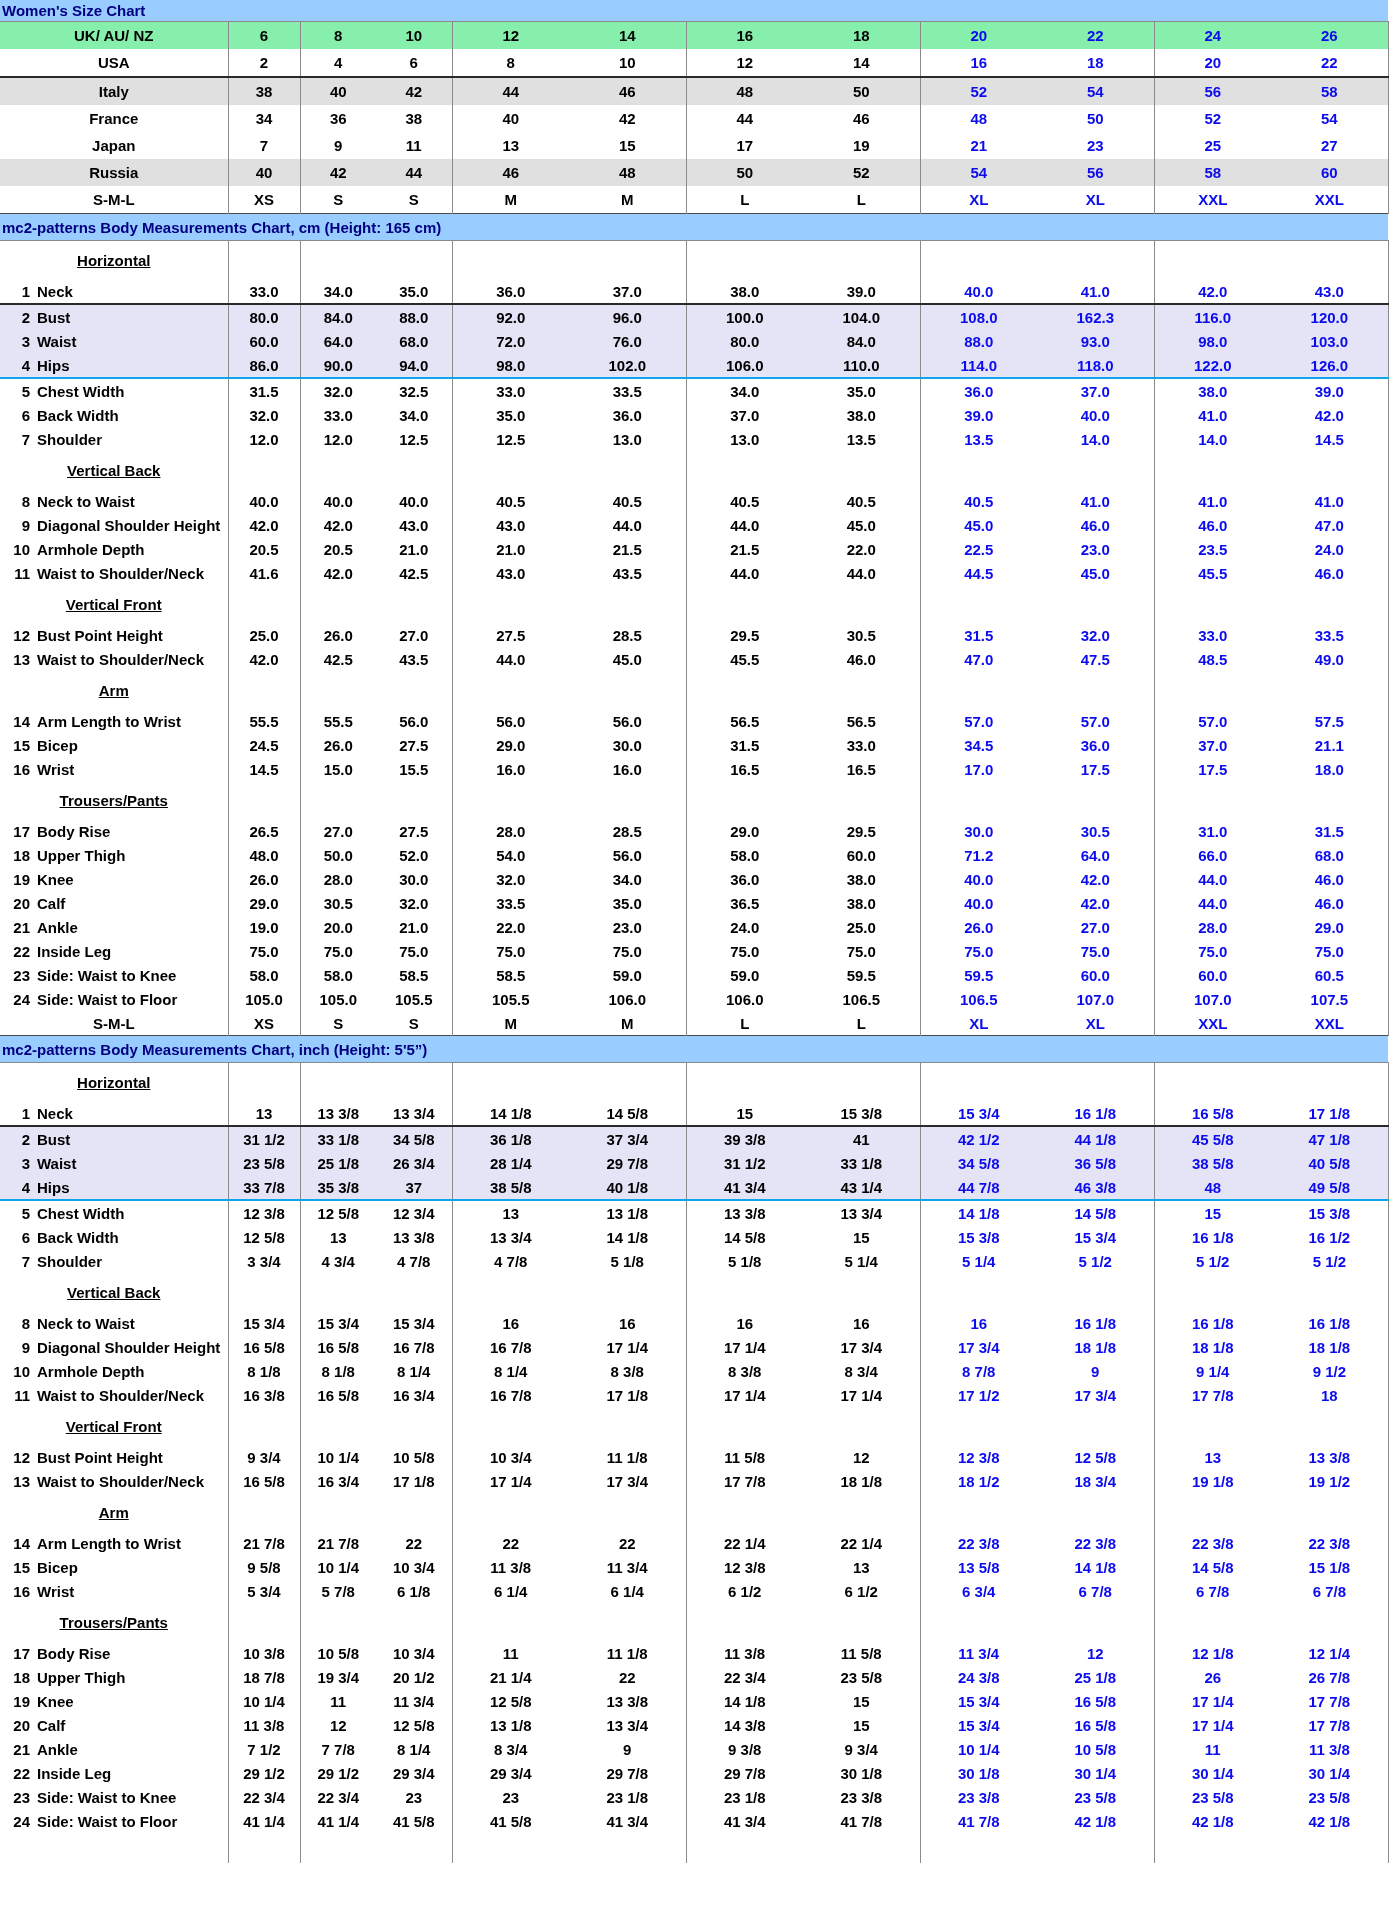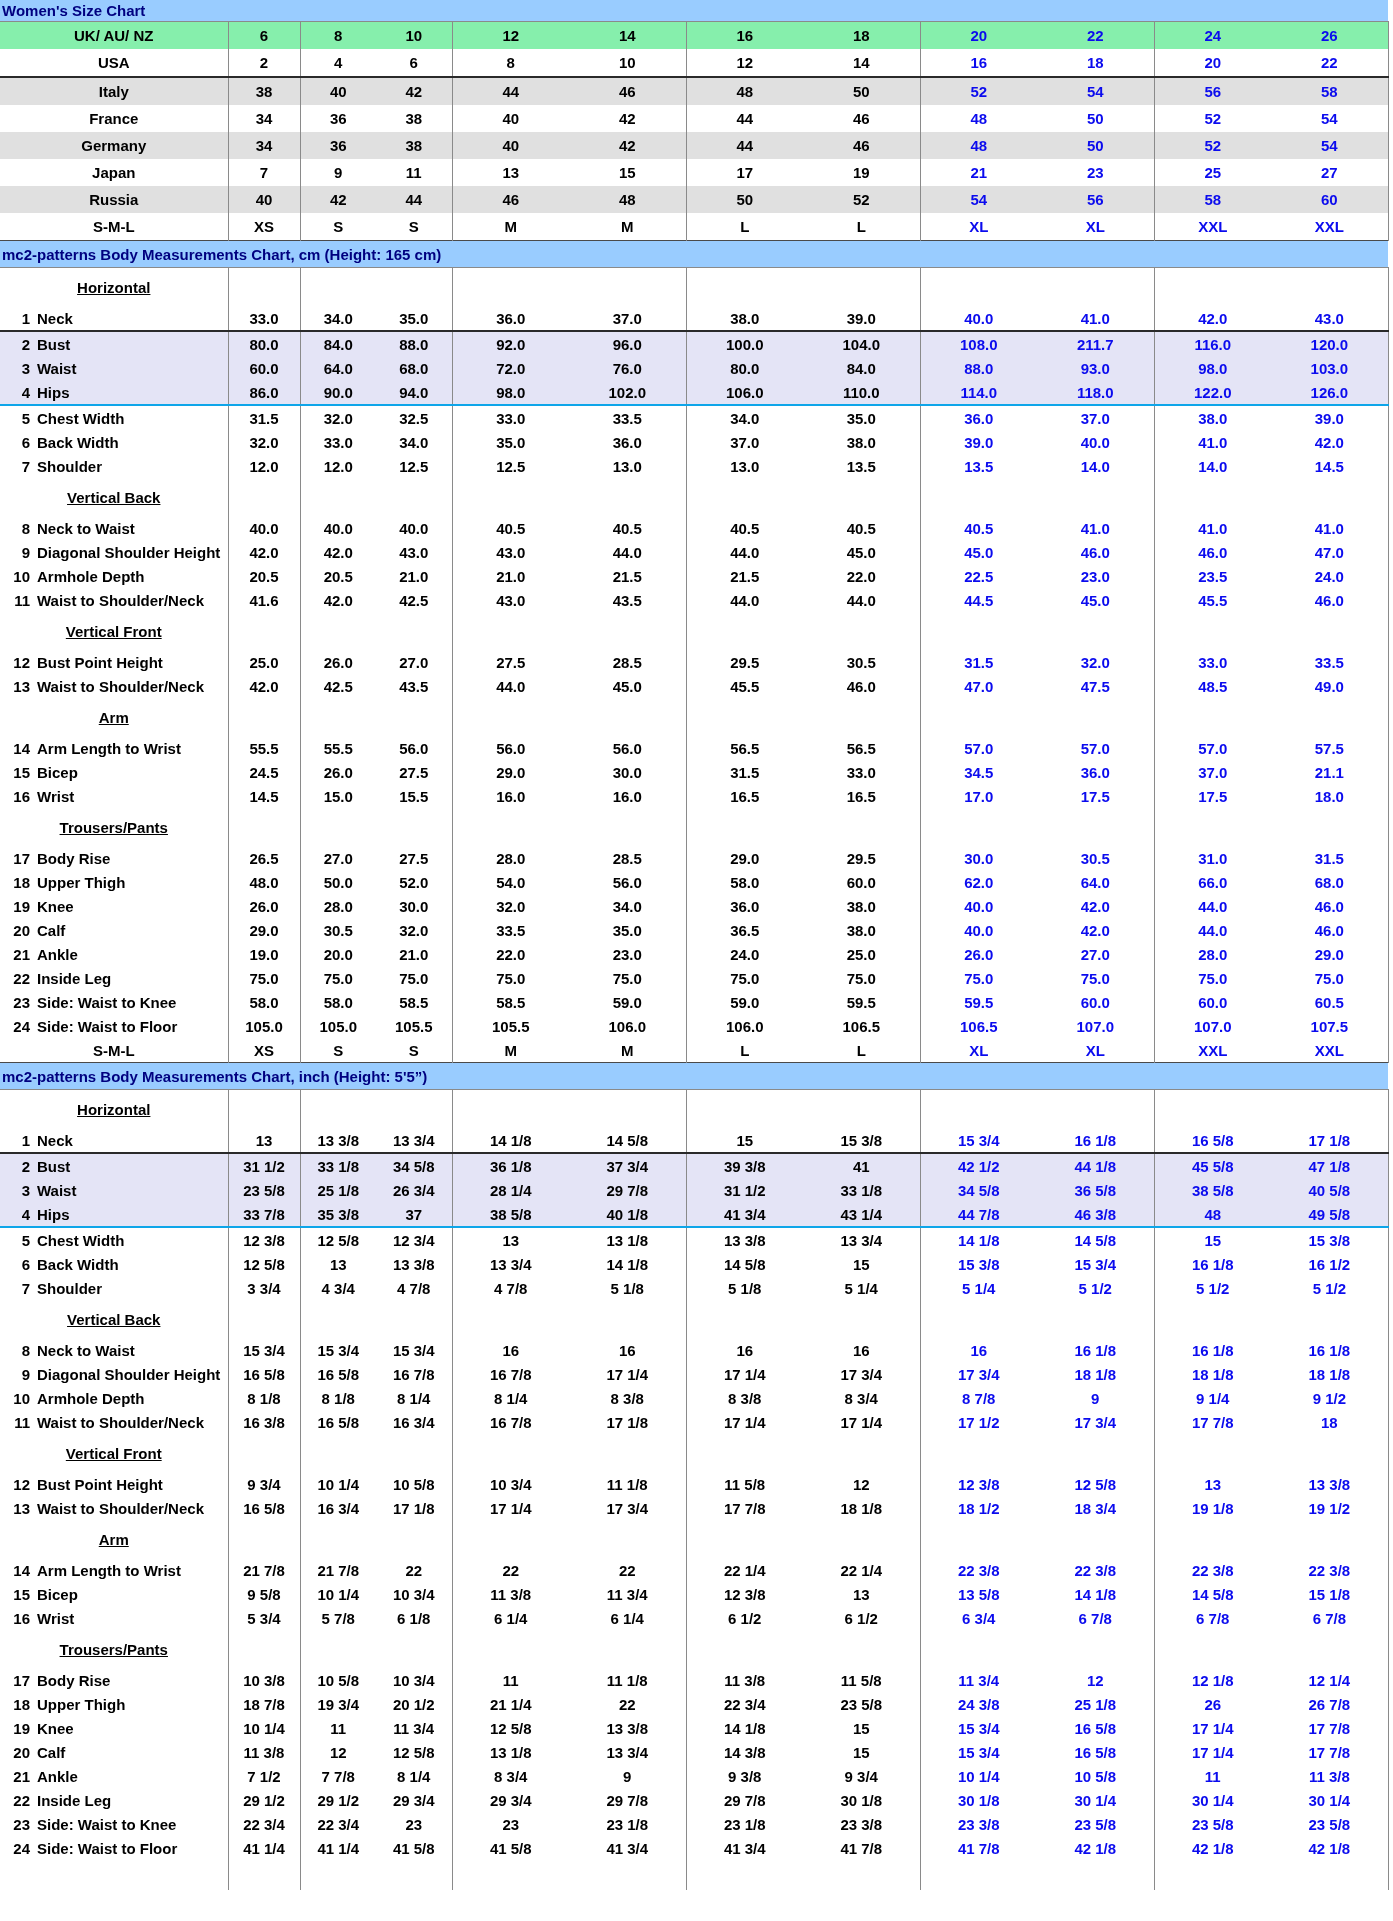--- a/index.html
+++ b/index.html
@@ -101,34 +101,20 @@
         <td class="dc sep">38</td>
         <td class="dc">40</td>
         <td class="dc sep">42</td>
         <td class="dc">44</td>
         <td class="dc sep">46</td>
         <td class="dc blue">48</td>
         <td class="dc sep blue">50</td>
         <td class="dc blue">52</td>
         <td class="dc sep blue">54</td>
       </tr>
-      <tr class="size bg-gray">
-        <td class="lc">Germany</td>
-        <td class="dc sep">34</td>
-        <td class="dc">36</td>
-        <td class="dc sep">38</td>
-        <td class="dc">40</td>
-        <td class="dc sep">42</td>
-        <td class="dc">44</td>
-        <td class="dc sep">46</td>
-        <td class="dc blue">48</td>
-        <td class="dc sep blue">50</td>
-        <td class="dc blue">52</td>
-        <td class="dc sep blue">54</td>
-      </tr>
       <tr class="size">
         <td class="lc">Japan</td>
         <td class="dc sep">7</td>
         <td class="dc">9</td>
         <td class="dc sep">11</td>
         <td class="dc">13</td>
         <td class="dc sep">15</td>
         <td class="dc">17</td>
         <td class="dc sep">19</td>
         <td class="dc blue">21</td>
@@ -202,21 +188,21 @@
       <tr class="bg-lav dark-top ">
         <td class="lc meas"><span class="num">2</span><span>Bust</span></td>
         <td class="dc sep">80.0</td>
         <td class="dc">84.0</td>
         <td class="dc sep">88.0</td>
         <td class="dc">92.0</td>
         <td class="dc sep">96.0</td>
         <td class="dc">100.0</td>
         <td class="dc sep">104.0</td>
         <td class="dc blue">108.0</td>
-        <td class="dc sep blue">211.7</td>
+        <td class="dc sep blue">162.3</td>
         <td class="dc blue">116.0</td>
         <td class="dc sep blue">120.0</td>
       </tr>
       <tr class="bg-lav ">
         <td class="lc meas"><span class="num">3</span><span>Waist</span></td>
         <td class="dc sep">60.0</td>
         <td class="dc">64.0</td>
         <td class="dc sep">68.0</td>
         <td class="dc">72.0</td>
         <td class="dc sep">76.0</td>
@@ -481,21 +467,21 @@
       </tr>
       <tr class="">
         <td class="lc meas"><span class="num">18</span><span>Upper Thigh</span></td>
         <td class="dc sep">48.0</td>
         <td class="dc">50.0</td>
         <td class="dc sep">52.0</td>
         <td class="dc">54.0</td>
         <td class="dc sep">56.0</td>
         <td class="dc">58.0</td>
         <td class="dc sep">60.0</td>
-        <td class="dc blue">62.0</td>
+        <td class="dc blue">71.2</td>
         <td class="dc sep blue">64.0</td>
         <td class="dc blue">66.0</td>
         <td class="dc sep blue">68.0</td>
       </tr>
       <tr class="">
         <td class="lc meas"><span class="num">19</span><span>Knee</span></td>
         <td class="dc sep">26.0</td>
         <td class="dc">28.0</td>
         <td class="dc sep">30.0</td>
         <td class="dc">32.0</td>

